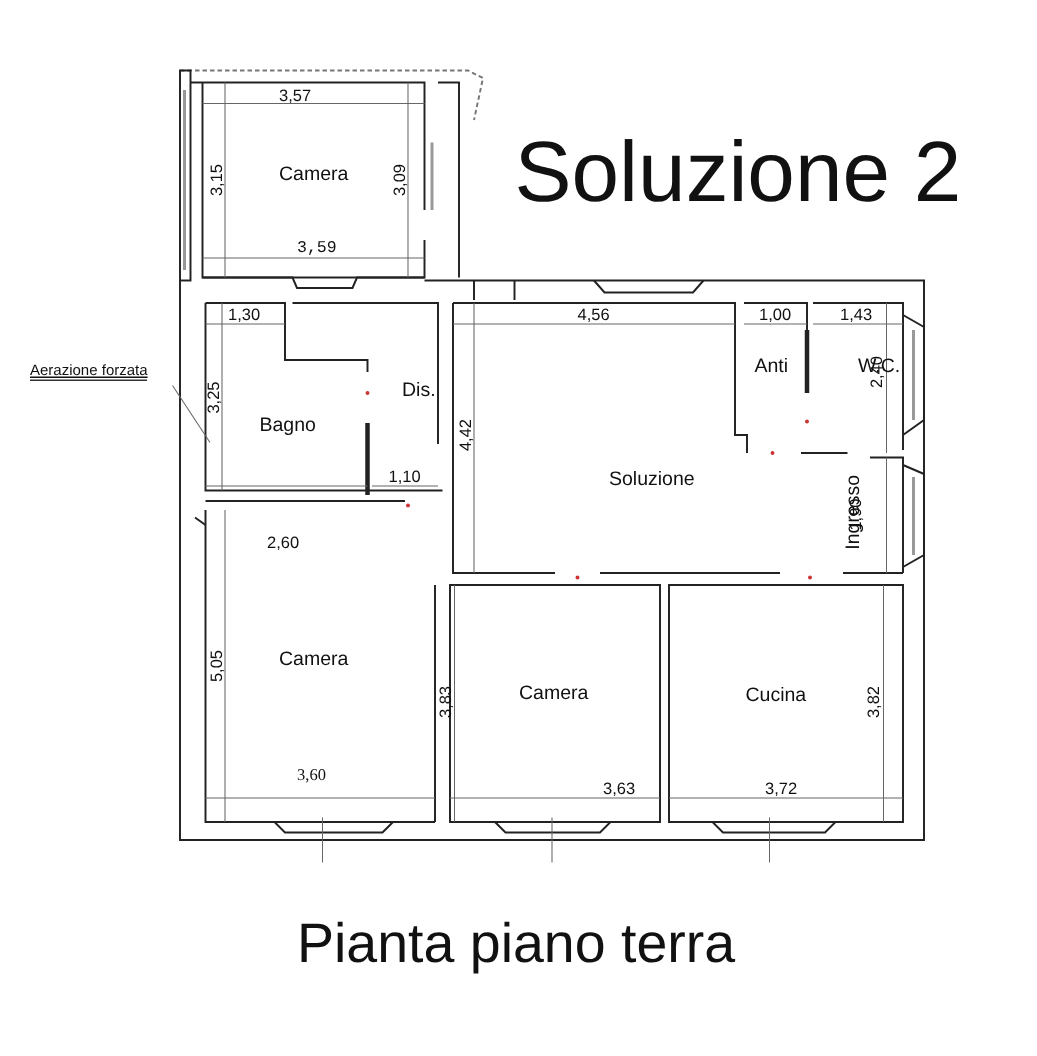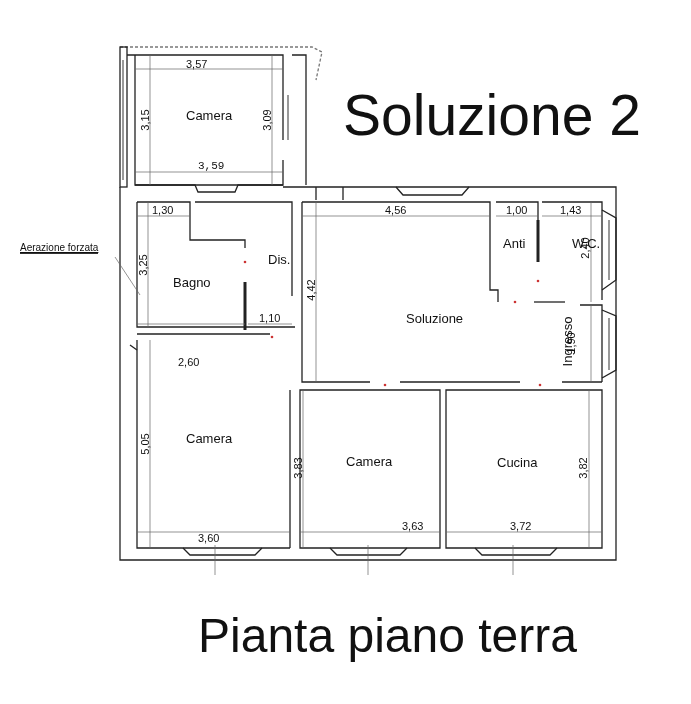--- a/index.html
+++ b/index.html
@@ -1,20 +1,20 @@
 <!DOCTYPE html>
 <html><head>
 <meta charset="utf-8">
 <style>
   html, body { margin: 0; padding: 0; background: #ffffff; }
   body { width: 691px; height: 704px; position: relative; overflow: hidden; font-family: "Liberation Sans", sans-serif; }
   svg { position: absolute; left: 0; top: 0; }
   .title { position: absolute; color: #111; font-family: "Liberation Sans", sans-serif; white-space: nowrap; }
   #title-main { left: 343px; top: 82px; font-size: 57px; text-align: center; }
-  #title-sub { left: 198px; top: 608px; font-size: 48px; }
+  #title-sub { left: 198px; top: 608px; font-size: 37px; }
   .lbl { position: absolute; font-size: 13px; color: #111; white-space: nowrap; font-family: "Liberation Sans", sans-serif; }
   .dim { position: absolute; font-size: 11px; color: #111; white-space: nowrap; font-family: "Liberation Sans", sans-serif; }
   .rot { transform: rotate(-90deg); transform-origin: center center; }
   .note { position: absolute; font-size: 10px; color: #111; border-bottom: 1px solid #333; white-space: nowrap; }
 </style>
 </head>
 <body>
 
 <svg width="691" height="704" viewBox="0 0 691 704">
   <g fill="none" stroke="#222" stroke-width="1.3">
@@ -135,17 +135,17 @@
 <div class="dim rot" style="left:132px; top:259px;">3,25</div>
 <div class="dim" style="left:178px; top:312px;margin-top:44px;">2,60</div>
 <div class="dim" style="left:259px; top:312px;">1,10</div>
 <div class="dim" style="left:385px; top:204px;">4,56</div>
 <div class="dim rot" style="left:300px; top:284px;">4,42</div>
 <div class="dim" style="left:506px; top:204px;">1,00</div>
 <div class="dim" style="left:560px; top:204px;">1,43</div>
 <div class="dim rot" style="left:574px; top:242px;">2,40</div>
 <div class="dim rot" style="left:560px; top:337px;">1,90</div>
 <div class="dim rot" style="left:134px; top:438px;">5,05</div>
-<div class="dim" style="left:198px; top:532px;">3,60</div>
+<div class="dim" style="left:198px; top:511px;font-family:Liberation Serif, serif;">3,60</div>
 <div class="dim rot" style="left:287px; top:462px;">3,83</div>
 <div class="dim" style="left:354px; top:520px;margin-left:48px;">3,63</div>
 <div class="dim" style="left:510px; top:520px;">3,72</div>
 <div class="dim rot" style="left:572px; top:462px;">3,82</div>
 
 </body></html>

